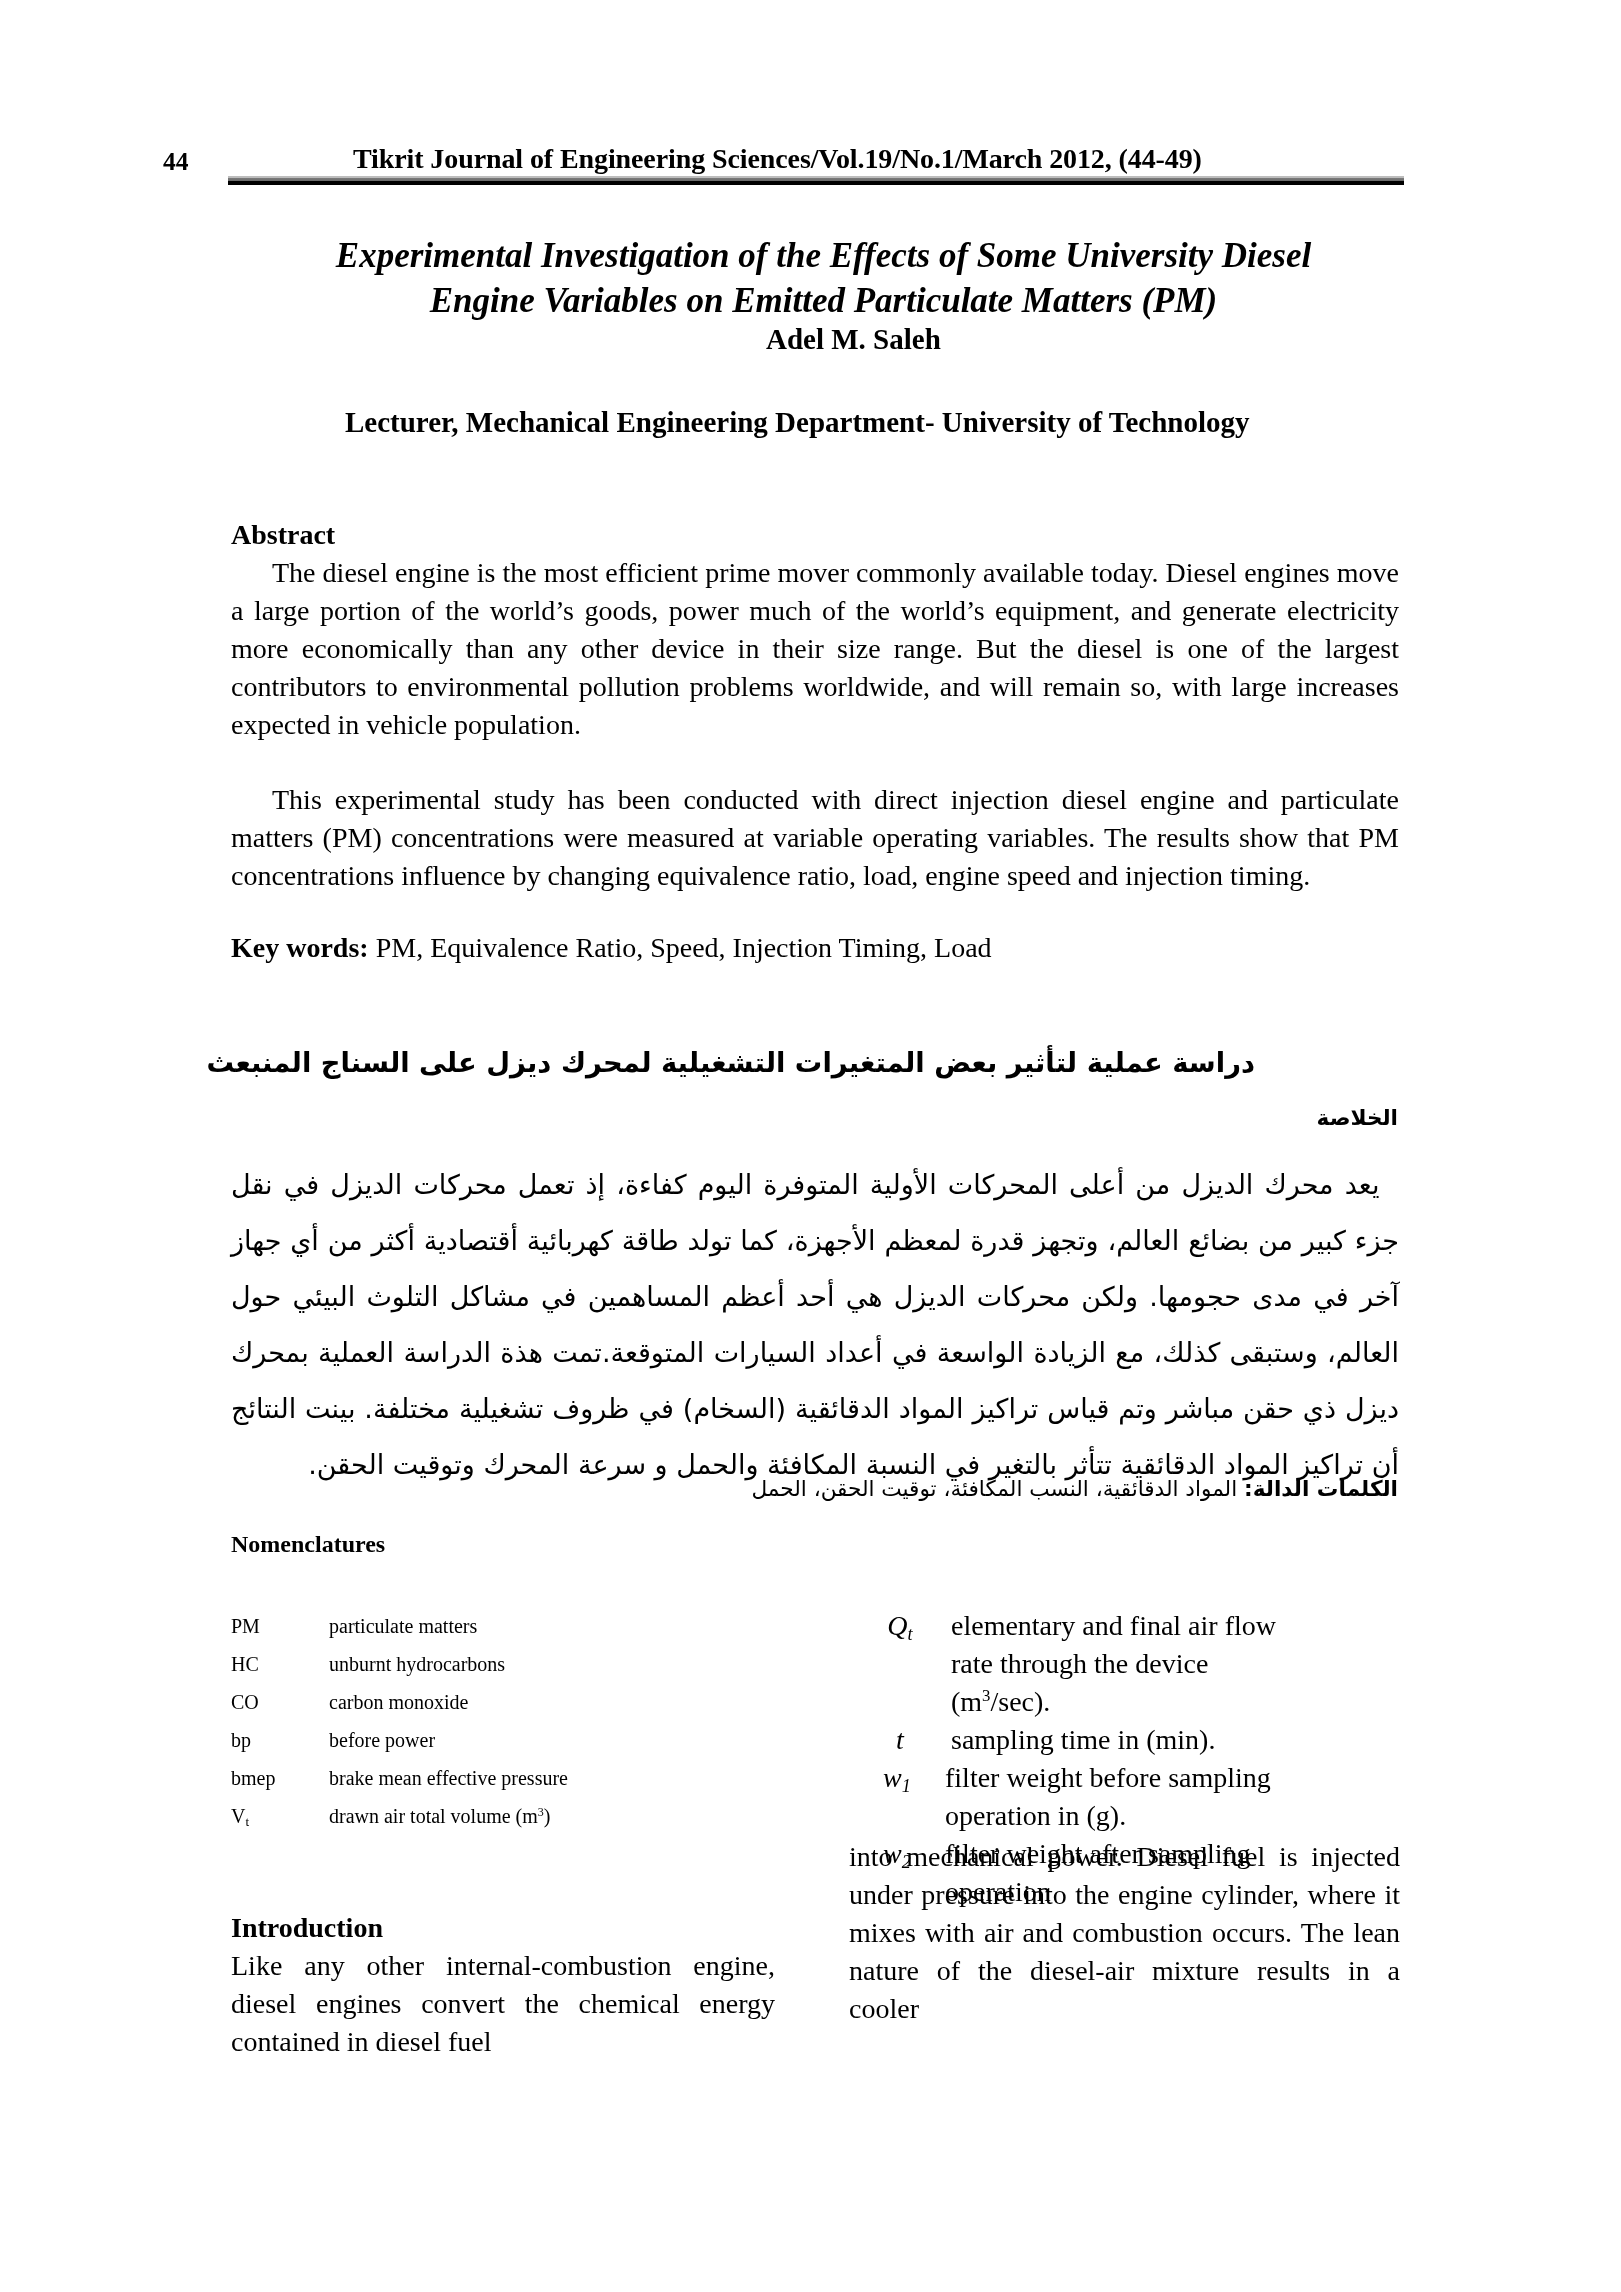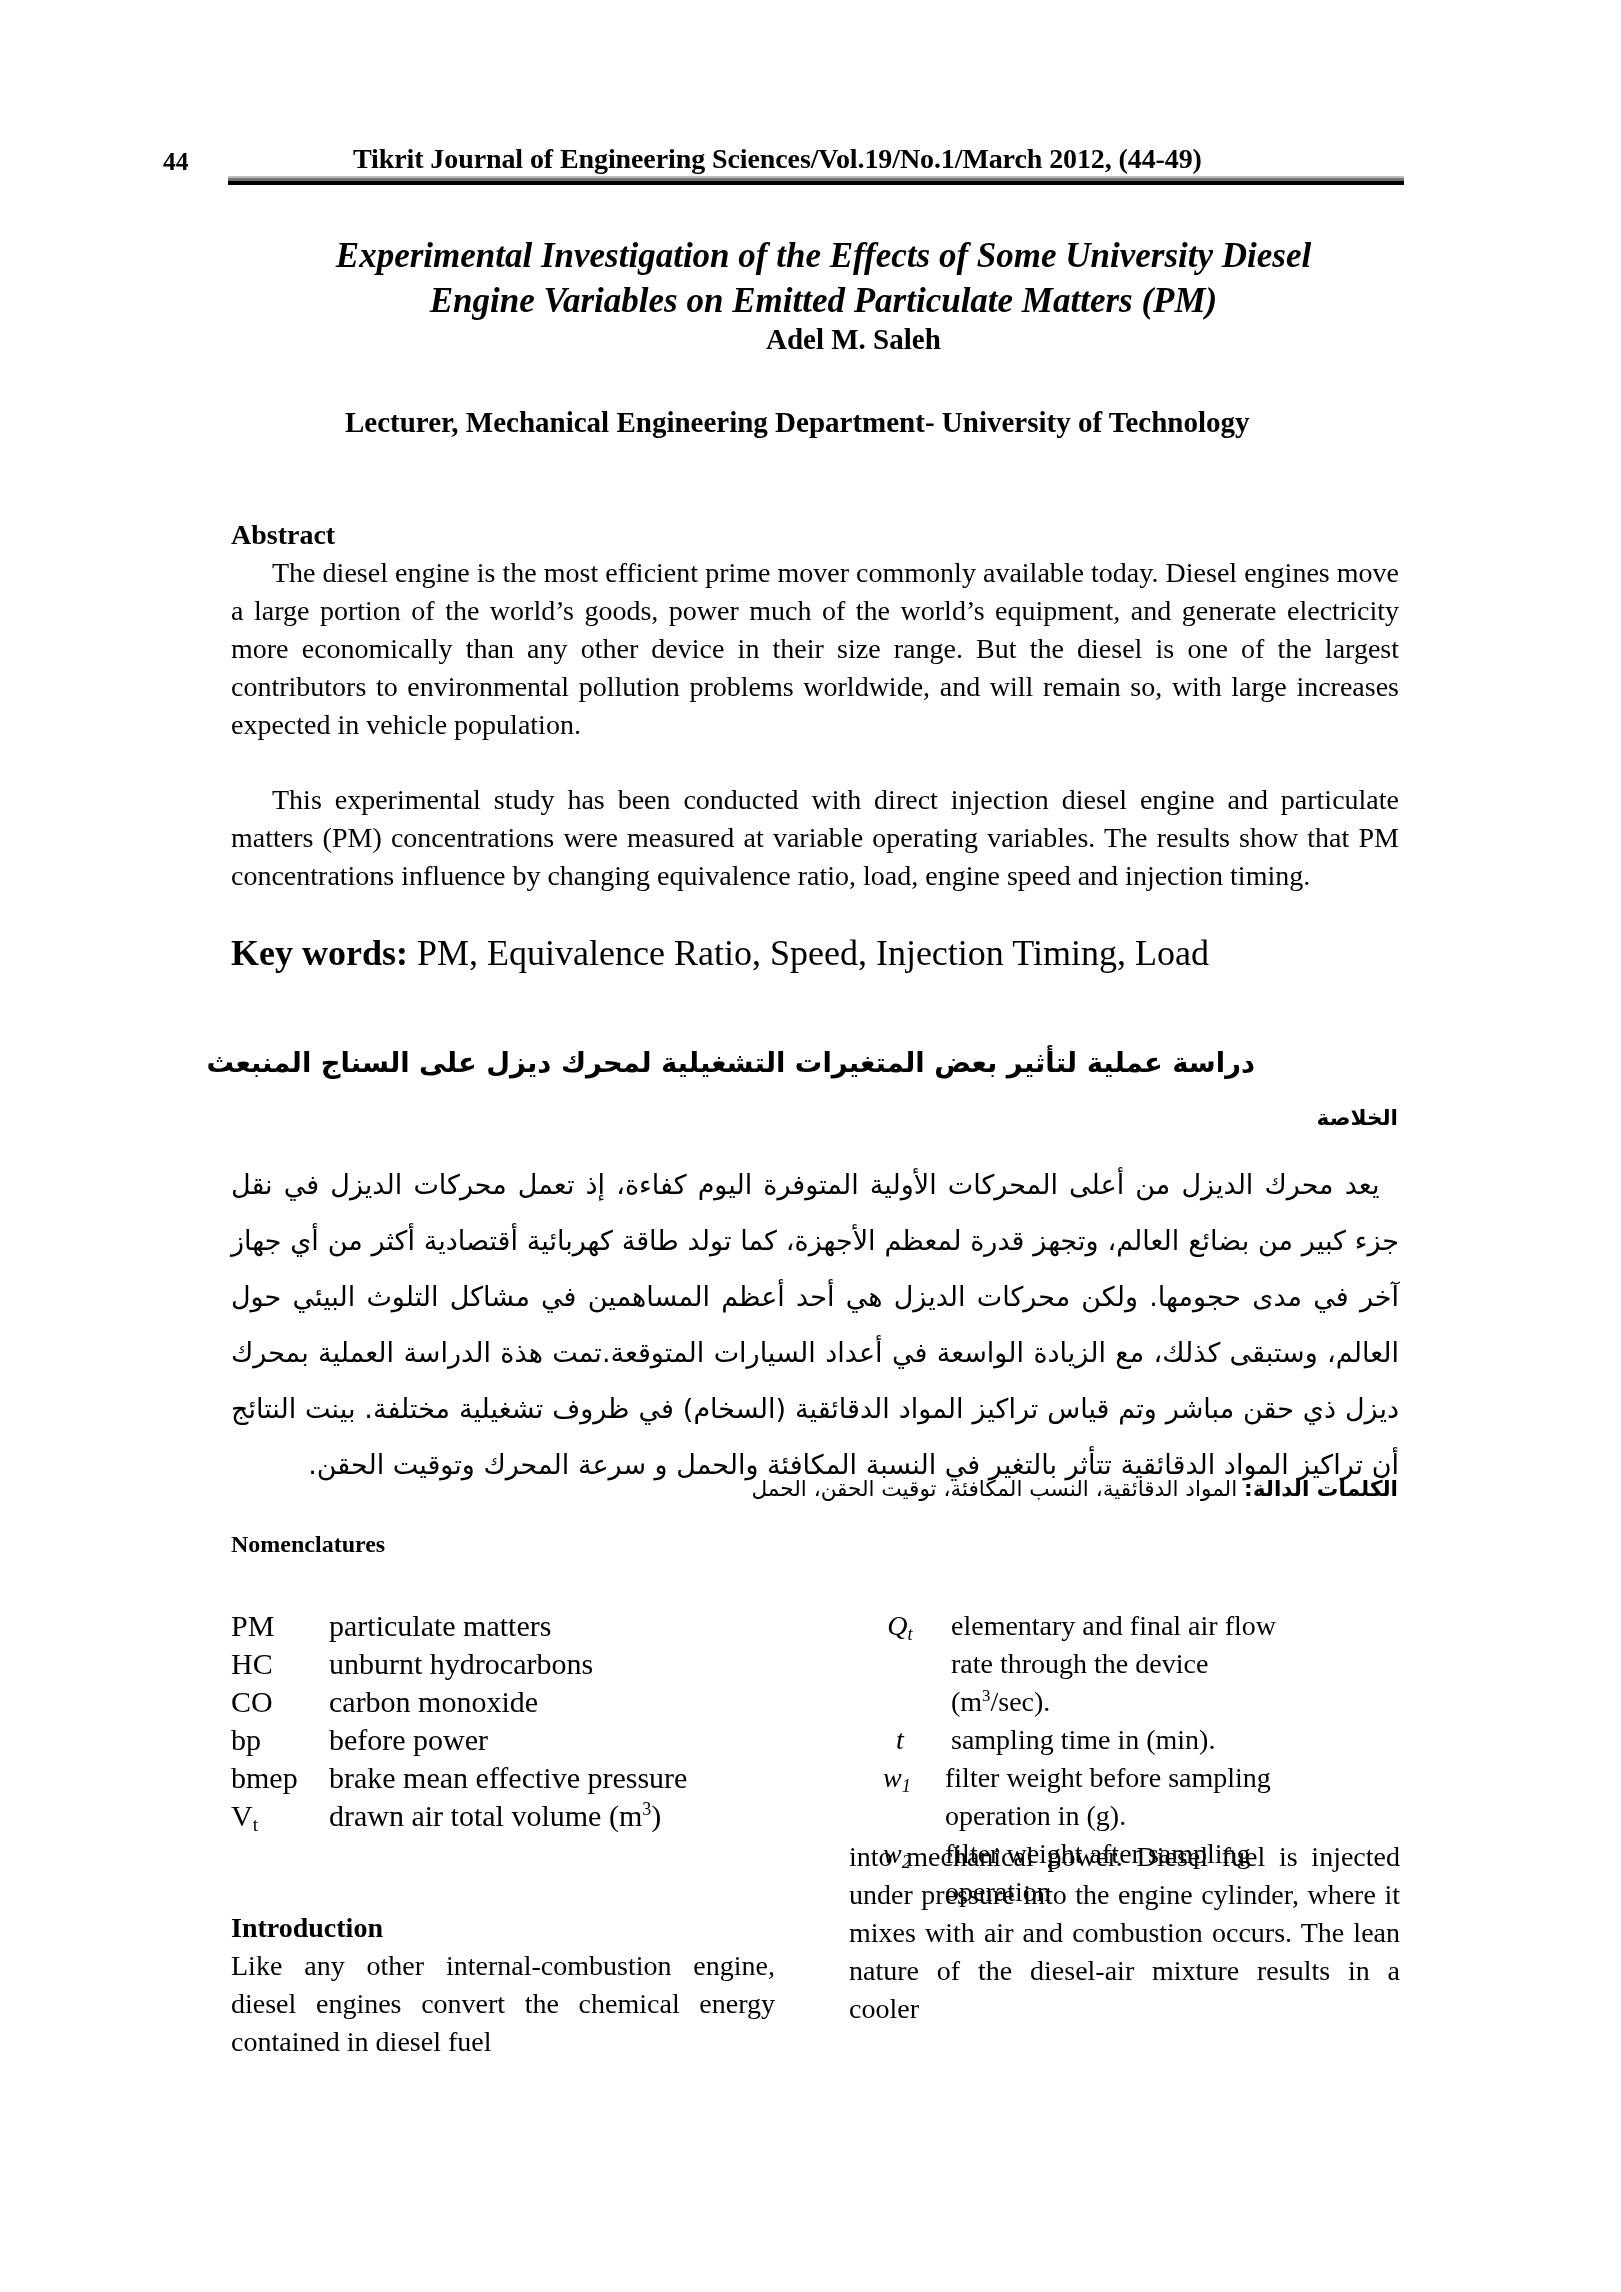--- a/index.html
+++ b/index.html
@@ -13,29 +13,29 @@
   .head-rule { left: 228px; top: 176px; width: 1176px; height: 8.8px;
     background: linear-gradient(to bottom, #bdbdbd 0, #bdbdbd 2px, #7a7a7a 2px, #6a6a6a 4.9px, #000 4.9px, #000 8.8px); }
   .title { left: 245px; top: 233px; width: 1157px; text-align: center; font-size: 35px; font-weight: bold; font-style: italic; line-height: 45px; }
   .author { left: 766px; top: 323px; font-size: 29px; font-weight: bold; white-space: nowrap; }
   .affil { left: 345px; top: 406px; font-size: 29px; font-weight: bold; white-space: nowrap; }
   .section-head { font-size: 28px; font-weight: bold; white-space: nowrap; }
   .abstract-head { left: 231px; top: 519px; }
   .para { font-size: 28px; line-height: 38px; text-align: justify; text-align-last: left; }
   .abs-p1 { left: 231px; top: 554px; width: 1168px; text-indent: 41px; }
   .abs-p2 { left: 231px; top: 781px; width: 1168px; text-indent: 41px; }
-  .keywords { left: 231px; top: 932px; font-size: 36px; white-space: nowrap; }
+  .keywords { left: 231px; top: 932px; font-size: 28px; white-space: nowrap; }
   .keywords b { font-weight: bold; }
   .ar-title { left: 245px; top: 1047px; width: 1010px; text-align: center; direction: rtl; font-family: "DejaVu Sans", sans-serif; font-weight: bold; font-size: 27.4px; white-space: nowrap; }
   .ar-head { right: 223px; top: 1105px; direction: rtl; font-family: "DejaVu Sans", sans-serif; font-weight: bold; font-size: 21.6px; }
   .ar-body { left: 231px; top: 1157px; width: 1168px; direction: rtl; font-family: "DejaVu Sans", sans-serif; font-size: 27px; line-height: 56px; text-align: justify; text-align-last: right; text-indent: 19.6px; }
   .ar-kw { right: 223px; top: 1476px; direction: rtl; font-family: "DejaVu Sans", sans-serif; font-size: 21.6px; white-space: nowrap; }
   .ar-kw b { font-weight: bold; }
   .nom-head { left: 231px; top: 1531px; font-size: 24px; font-weight: bold; }
-  .nom-list { left: 231px; top: 1607px; font-size: 30px; line-height: 38px; }
+  .nom-list { left: 231px; top: 1607px; font-size: 20px; line-height: 38px; }
   .nom-row { display: flex; white-space: nowrap; }
   .nom-sym { width: 98px; }
   .nom-list2 { left: 849px; top: 1607px; font-size: 28px; line-height: 38px; }
   .nom-row2 { display: flex; white-space: nowrap; }
   .nom-sym2 { width: 102px; font-style: italic; text-align: center; }
   .nom-sym2.narrow { width: 96px; }
   .nom-def2 { white-space: normal; width: 333px; }
   .col-left { left: 231px; top: 1909px; width: 544px; }
   .col-right { left: 849px; top: 1838px; width: 551px; }
   .intro-head { display: block; font-size: 28px; font-weight: bold; line-height: 38px; }

